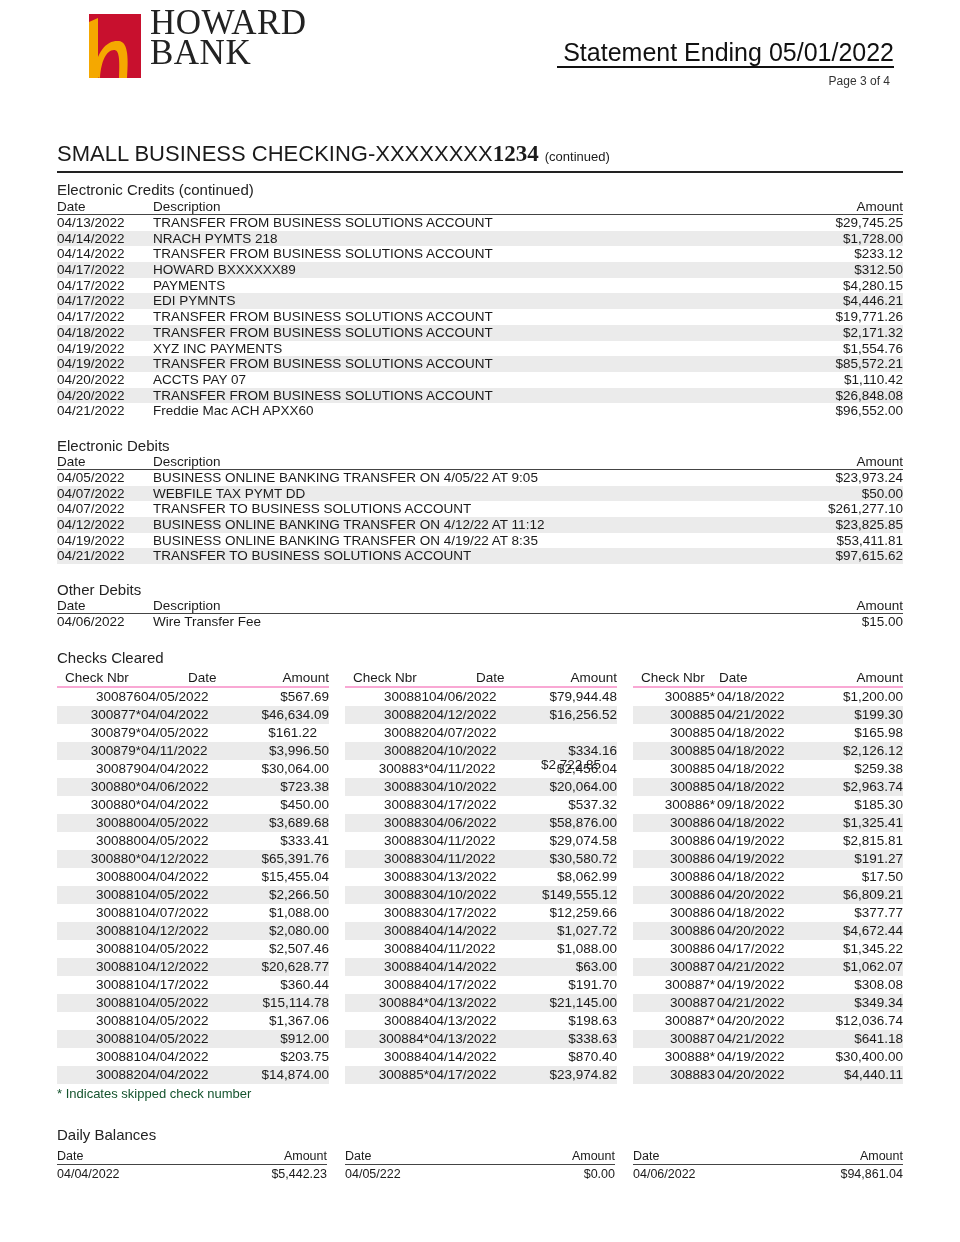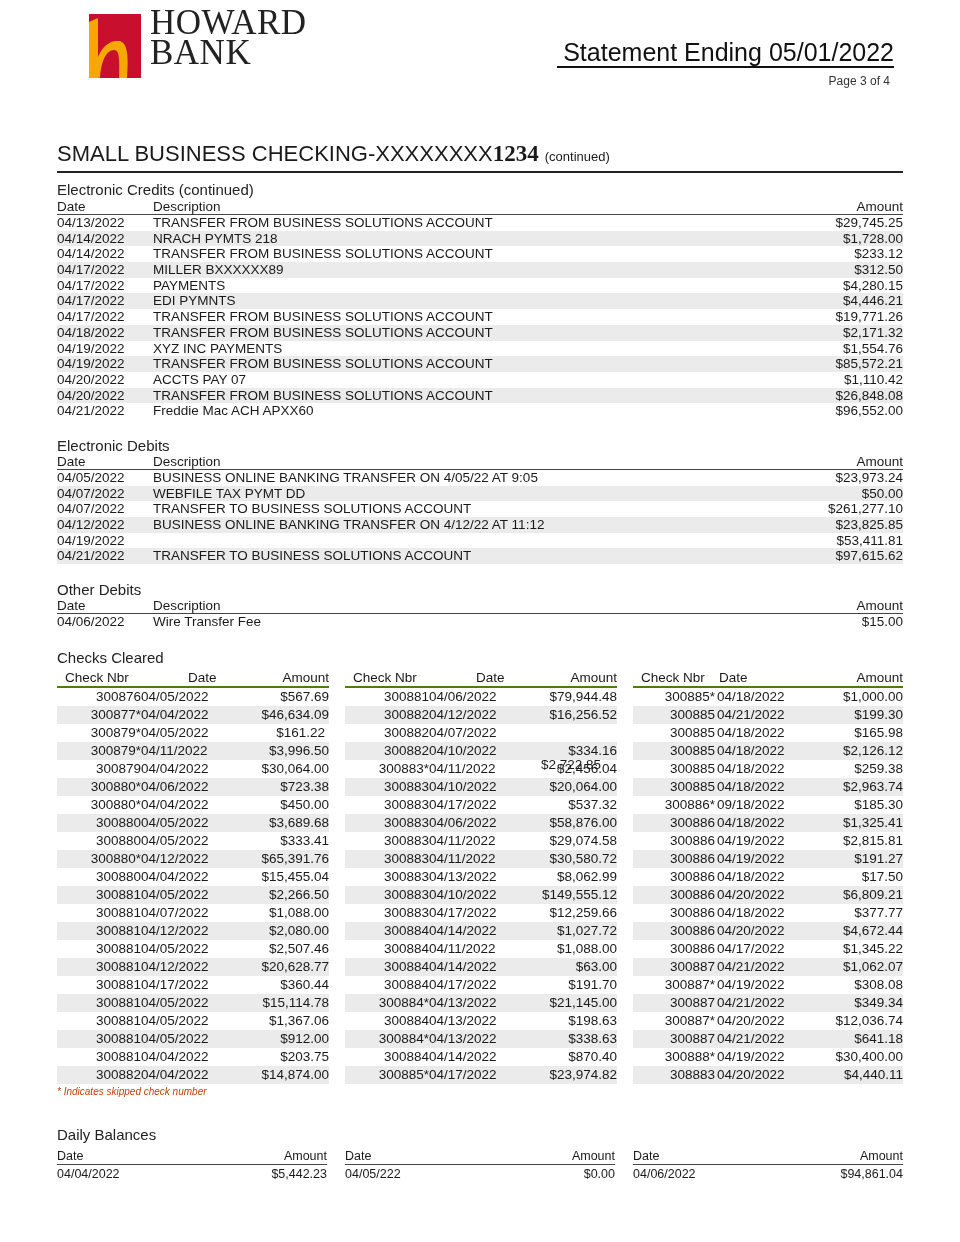--- a/index.html
+++ b/index.html
@@ -25,25 +25,25 @@
   .tbl .hdr span { position: absolute; top: 0; }
   .row { position: relative; height: 15.7px; line-height: 15.7px; white-space: nowrap; }
   .row.alt { background: #ebebeb; }
   .row span { position: absolute; top: 0; }
   .c-date { left: 0; }
   .c-desc { left: 96px; }
   .c-amt { right: 0; }
 
   
   .chk { position: absolute; top: 670px; font-size: 13.5px; }
-  .chk .hdr { height: 16px; line-height: 16px; border-bottom: 2px solid #4d7c0f; position: relative; }
+  .chk .hdr { height: 16px; line-height: 16px; border-bottom: 2px solid #f9a8d4; position: relative; }
   .chk .hdr span, .chk .row span { position: absolute; top: 0; }
   .chk .row { height: 18px; line-height: 18px; }
 
-  .footnote { left: 57px; top: 1086px; font-size: 10px; color: #c2410c; font-style: italic; }
+  .footnote { left: 57px; top: 1086px; font-size: 13px; color: #14532d; }
 
   .bal { position: absolute; top: 1149px; font-size: 12.5px; }
   .bal .hdr { position: relative; height: 15px; line-height: 15px; border-bottom: 1px solid #444; }
   .bal .hdr span, .bal .val span { position: absolute; top: 0; }
   .bal .val { position: relative; height: 18px; line-height: 18px; }
 </style>
 </head>
 <body>
 
 <div class="abs logo-mark">
@@ -84,21 +84,21 @@
         <span class="c-desc">NRACH PYMTS 218</span>
         <span class="c-amt">$1,728.00</span>
       </div>
       <div class="row">
         <span class="c-date">04/14/2022</span>
         <span class="c-desc">TRANSFER FROM BUSINESS SOLUTIONS ACCOUNT</span>
         <span class="c-amt">$233.12</span>
       </div>
       <div class="row alt">
         <span class="c-date">04/17/2022</span>
-        <span class="c-desc">MILLER  BXXXXXX89</span>
+        <span class="c-desc">HOWARD  BXXXXXX89</span>
         <span class="c-amt">$312.50</span>
       </div>
       <div class="row">
         <span class="c-date">04/17/2022</span>
         <span class="c-desc">PAYMENTS</span>
         <span class="c-amt">$4,280.15</span>
       </div>
       <div class="row alt">
         <span class="c-date">04/17/2022</span>
         <span class="c-desc">EDI PYMNTS</span>
@@ -165,20 +165,21 @@
         <span class="c-desc">TRANSFER TO BUSINESS SOLUTIONS ACCOUNT</span>
         <span class="c-amt">$261,277.10</span>
       </div>
       <div class="row alt">
         <span class="c-date">04/12/2022</span>
         <span class="c-desc">BUSINESS ONLINE BANKING TRANSFER ON 4/12/22 AT 11:12</span>
         <span class="c-amt">$23,825.85</span>
       </div>
       <div class="row">
         <span class="c-date">04/19/2022</span>
+        <span class="c-desc">BUSINESS ONLINE BANKING TRANSFER ON 4/19/22 AT 8:35</span>
         <span class="c-amt">$53,411.81</span>
       </div>
       <div class="row alt">
         <span class="c-date">04/21/2022</span>
         <span class="c-desc">TRANSFER TO BUSINESS SOLUTIONS ACCOUNT</span>
         <span class="c-amt">$97,615.62</span>
       </div>
     </div>
 </div>
 
@@ -213,21 +214,21 @@
         <span style="right:0;">$567.69</span>
       </div>
       <div class="row alt">
         <span style="right:188px;">300877*</span>
         <span style="left:84px;">04/04/2022</span>
         <span style="right:0;">$46,634.09</span>
       </div>
       <div class="row">
         <span style="right:188px;">300879*</span>
         <span style="left:84px;">04/05/2022</span>
-        <span style="right:4px;">$161.22</span>
+        <span style="right:12px;">$161.22</span>
       </div>
       <div class="row alt">
         <span style="right:188px;">300879*</span>
         <span style="left:84px;">04/11/2022</span>
         <span style="right:0;">$3,996.50</span>
       </div>
       <div class="row">
         <span style="right:188px;">300879</span>
         <span style="left:84px;">04/04/2022</span>
         <span style="right:0;">$30,064.00</span>
@@ -441,21 +442,21 @@
 <div class="chk" style="left:633px; width:270px;">
   <div class="hdr">
     <span style="left:8px;">Check Nbr</span>
     <span style="left:86px;">Date</span>
     <span style="right:0;">Amount</span>
   </div>
   <div id="chk-col-2">
       <div class="row">
         <span style="right:188px;">300885*</span>
         <span style="left:84px;">04/18/2022</span>
-        <span style="right:0;">$1,000.00</span>
+        <span style="right:0;">$1,200.00</span>
       </div>
       <div class="row alt">
         <span style="right:188px;">300885</span>
         <span style="left:84px;">04/21/2022</span>
         <span style="right:0;">$199.30</span>
       </div>
       <div class="row">
         <span style="right:188px;">300885</span>
         <span style="left:84px;">04/18/2022</span>
         <span style="right:0;">$165.98</span>

